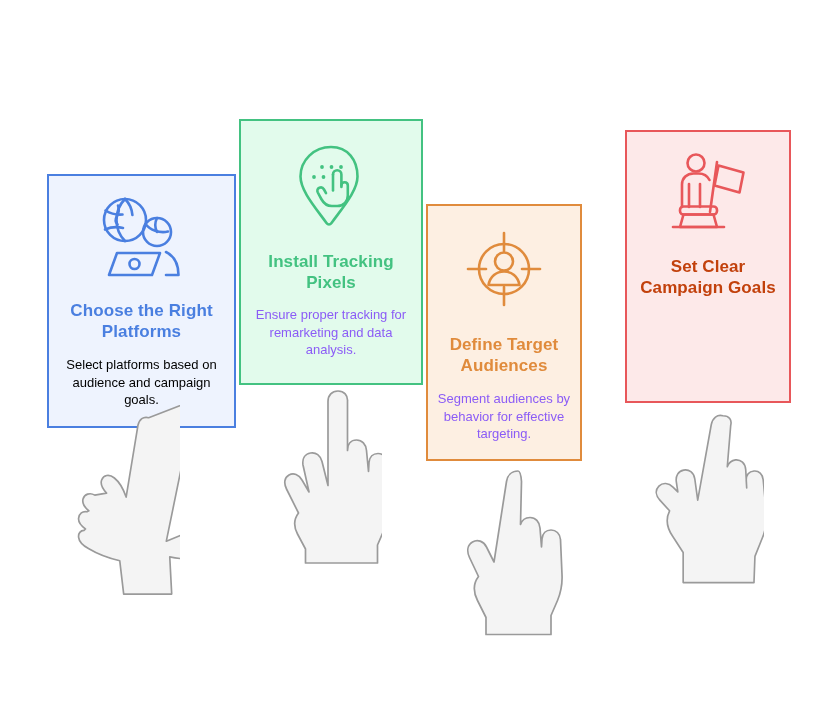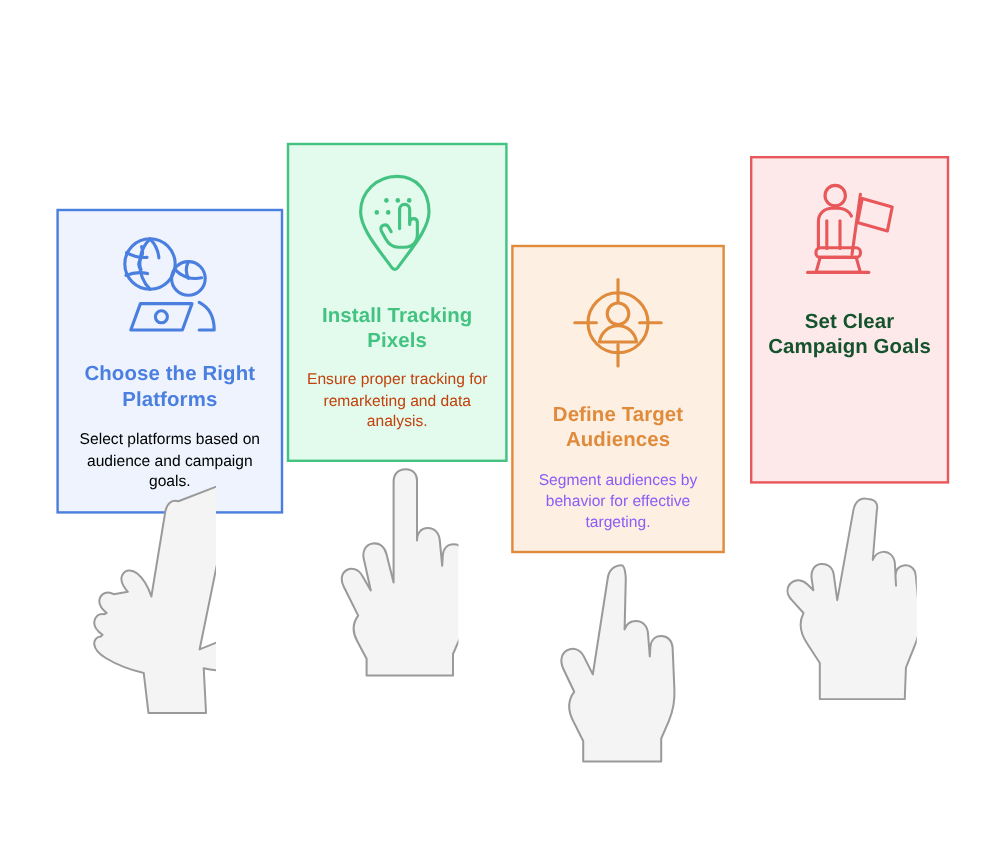--- a/index.html
+++ b/index.html
@@ -66,46 +66,46 @@
   .card-2 {
     left: 239px;
     top: 119px;
     width: 184px;
     height: 266px;
     background: #e2fbec;
     border-color: #43c281;
     padding-top: 22px;
   }
   .card-2 .card-title { color: #43c281; margin-top: 18px; }
-  .card-2 .card-desc  { color: #c2410c; margin-top: 13px; }
+  .card-2 .card-desc  { color: #8b5cf6; margin-top: 13px; }
 
   
   .card-3 {
     left: 426px;
     top: 204px;
-    width: 178px;
+    width: 156px;
     height: 257px;
     background: #fdefe2;
     border-color: #e08b3c;
     padding-top: 24px;
   }
   .card-3 .card-title { color: #e08b3c; margin-top: 22px; }
   .card-3 .card-desc  { color: #8b5cf6; margin-top: 14px; }
 
   
   .card-4 {
     left: 625px;
     top: 130px;
     width: 166px;
     height: 273px;
     background: #fde9e9;
     border-color: #e8575a;
     padding-top: 18px;
   }
-  .card-4 .card-title { color: #14532d; margin-top: 18px; text-align: center; }
+  .card-4 .card-title { color: #c2410c; margin-top: 18px; text-align: center; }
   .card-4 .card-desc  { color: #d4615f; margin-top: 13px; }
 
   .card-text {
     width: 100%;
     padding: 0 6px;
     box-sizing: border-box;
   }
 
   
   .hand {

